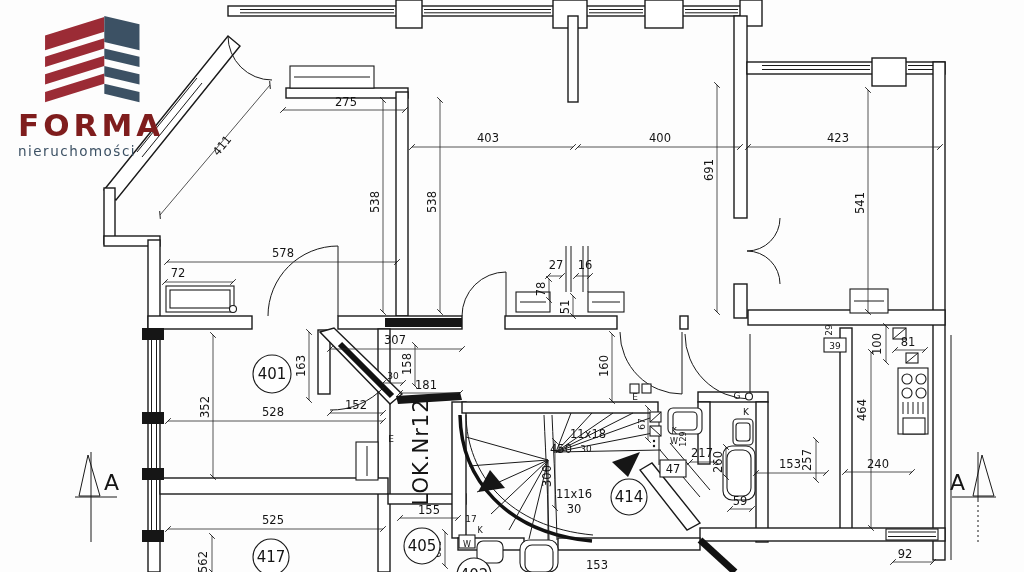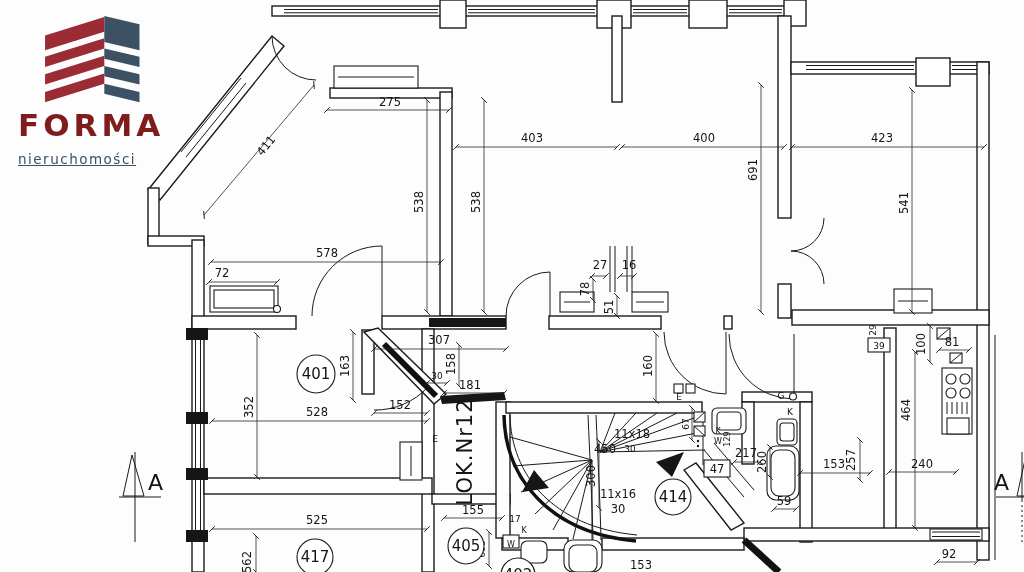--- a/index.html
+++ b/index.html
@@ -1,34 +1,34 @@
 <!DOCTYPE html>
 <html><head>
 <meta charset="utf-8">
 <style>
   html,body{margin:0;padding:0;width:1024px;height:572px;background:#fdfdfd;overflow:hidden;position:relative;
             font-family:"DejaVu Sans",sans-serif;}
-  #plan-wrap{position:absolute;inset:0;padding-left:44px;}
+  #plan-wrap{position:absolute;inset:0;}
   svg text{font-family:"DejaVu Sans",sans-serif;fill:#141414;}
   .lbl{font-size:11.5px;text-anchor:middle;font-weight:500;}
   .sm{font-size:9px;}
   .xs{font-size:8px;}
   .room-num{font-size:15px;text-anchor:middle;font-weight:500;}
   .unit{font-size:21px;text-anchor:middle;letter-spacing:1px;}
   .secA{font-size:22px;}
   .wall{fill:#ffffff;stroke:#1a1a1a;stroke-width:1.4;}
   .solid{fill:#161616;stroke:none;}
   .ln{stroke:#1a1a1a;stroke-width:1;fill:none;}
   .thick{stroke:#111;stroke-width:3.5;fill:none;}
   .dim{stroke:#2a2a2a;stroke-width:0.8;fill:none;marker-start:url(#tk);marker-end:url(#tk);}
   .arc{stroke:#1a1a1a;stroke-width:1;fill:none;}
   .fix{fill:#fff;stroke:#1a1a1a;stroke-width:1.1;}
   #logo{position:absolute;left:18px;top:4px;width:170px;z-index:5;}
   #logo .brand{color:#7f1d1d;font-size:31px;font-weight:bold;letter-spacing:4px;line-height:1;margin-top:2px;}
-  #logo .sub{color:#3c5164;font-size:13.5px;letter-spacing:1.5px;margin-top:10px;text-decoration:underline;}
+  #logo .sub{color:#3c5164;font-size:13.5px;letter-spacing:1.5px;margin-top:2px;}
 </style>
 </head>
 <body>
 
 <div id="plan-wrap">
 <svg width="1024" height="572" viewBox="0 0 1024 572">
   <defs>
     <marker id="tk" markerWidth="9" markerHeight="9" refX="4.5" refY="4.5" orient="auto">
       <path d="M1,8 L8,1" stroke="#111" stroke-width="1.1" fill="none"></path>
     </marker>

